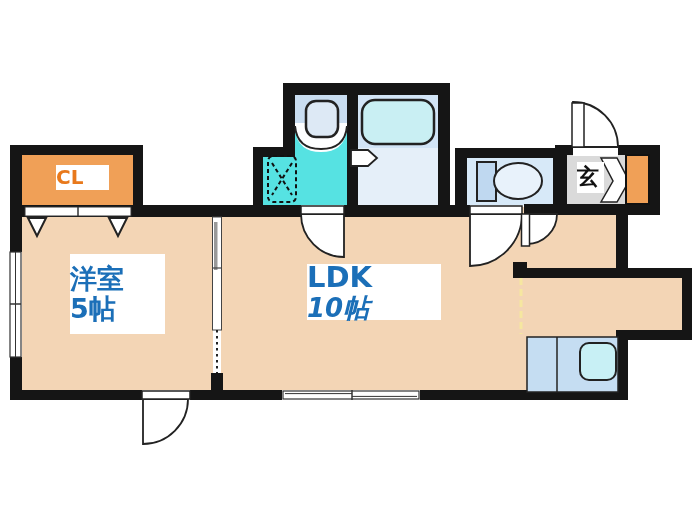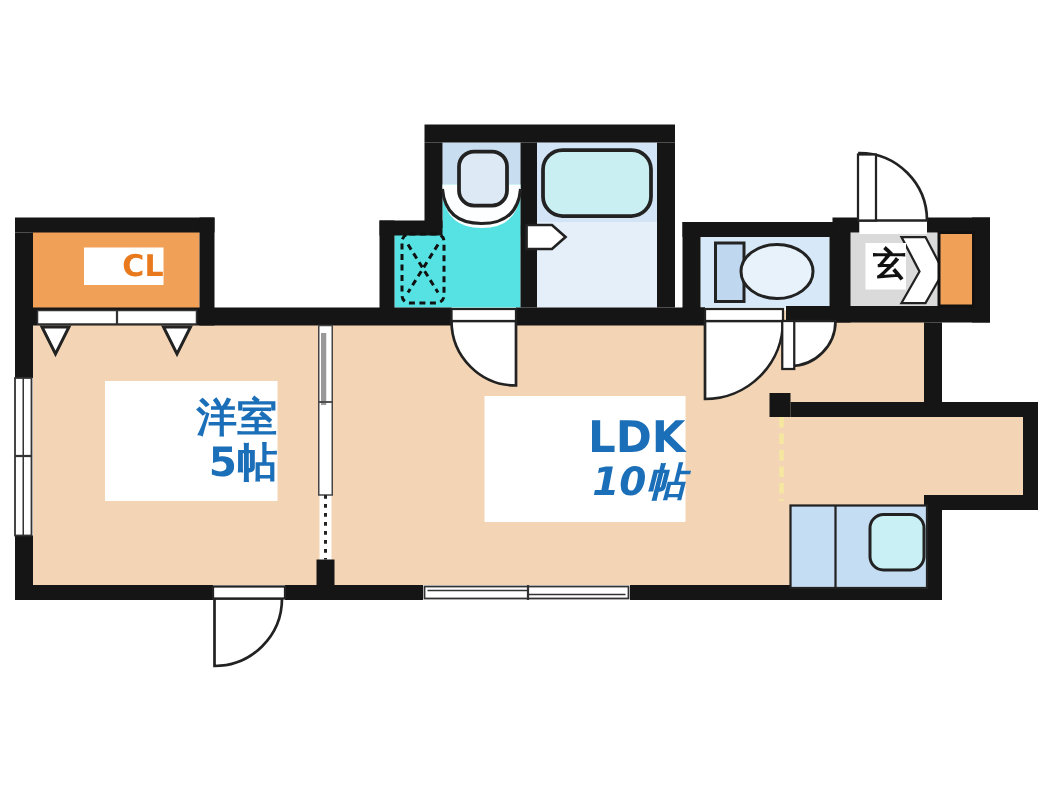--- a/index.html
+++ b/index.html
@@ -4,24 +4,24 @@
 <style>
   html,body{margin:0;padding:0;background:#fff;}
   .canvas{
     position:relative;width:700px;height:525px;background:#ffffff;
     font-family:"DejaVu Sans","Liberation Sans",sans-serif;overflow:hidden;
   }
   .plan-svg{position:absolute;left:0;top:0;}
   .room-label{
     position:absolute;background:#ffffff;color:#1B6FB8;font-weight:bold;
     text-align:center;line-height:1.12;display:flex;flex-direction:column;
-    justify-content:center;align-items:flex-end;
+    justify-content:center;align-items:flex-start;
   }
-  .lbl-west{left:70px;top:254px;width:115px;height:80px;font-size:27px;}
-  .lbl-ldk{left:307px;top:264px;width:134px;height:84px;font-size:29px;margin-left:16px;}
+  .lbl-west{left:70px;top:254px;width:95px;height:80px;font-size:27px;}
+  .lbl-ldk{left:307px;top:264px;width:134px;height:56px;font-size:29px;}
   .lbl-ldk .sz{font-size:26px;font-style:italic;}
   .lbl-cl{left:56px;top:165px;width:53px;height:25px;font-size:20px;color:#E8791C;}
   .lbl-gen{left:577px;top:162px;width:27px;height:31px;font-size:22px;color:#111;}
 </style>
 </head>
 <body>
 
 <div class="canvas">
   <svg class="plan-svg" width="700" height="525" viewBox="0 0 700 525">
 

